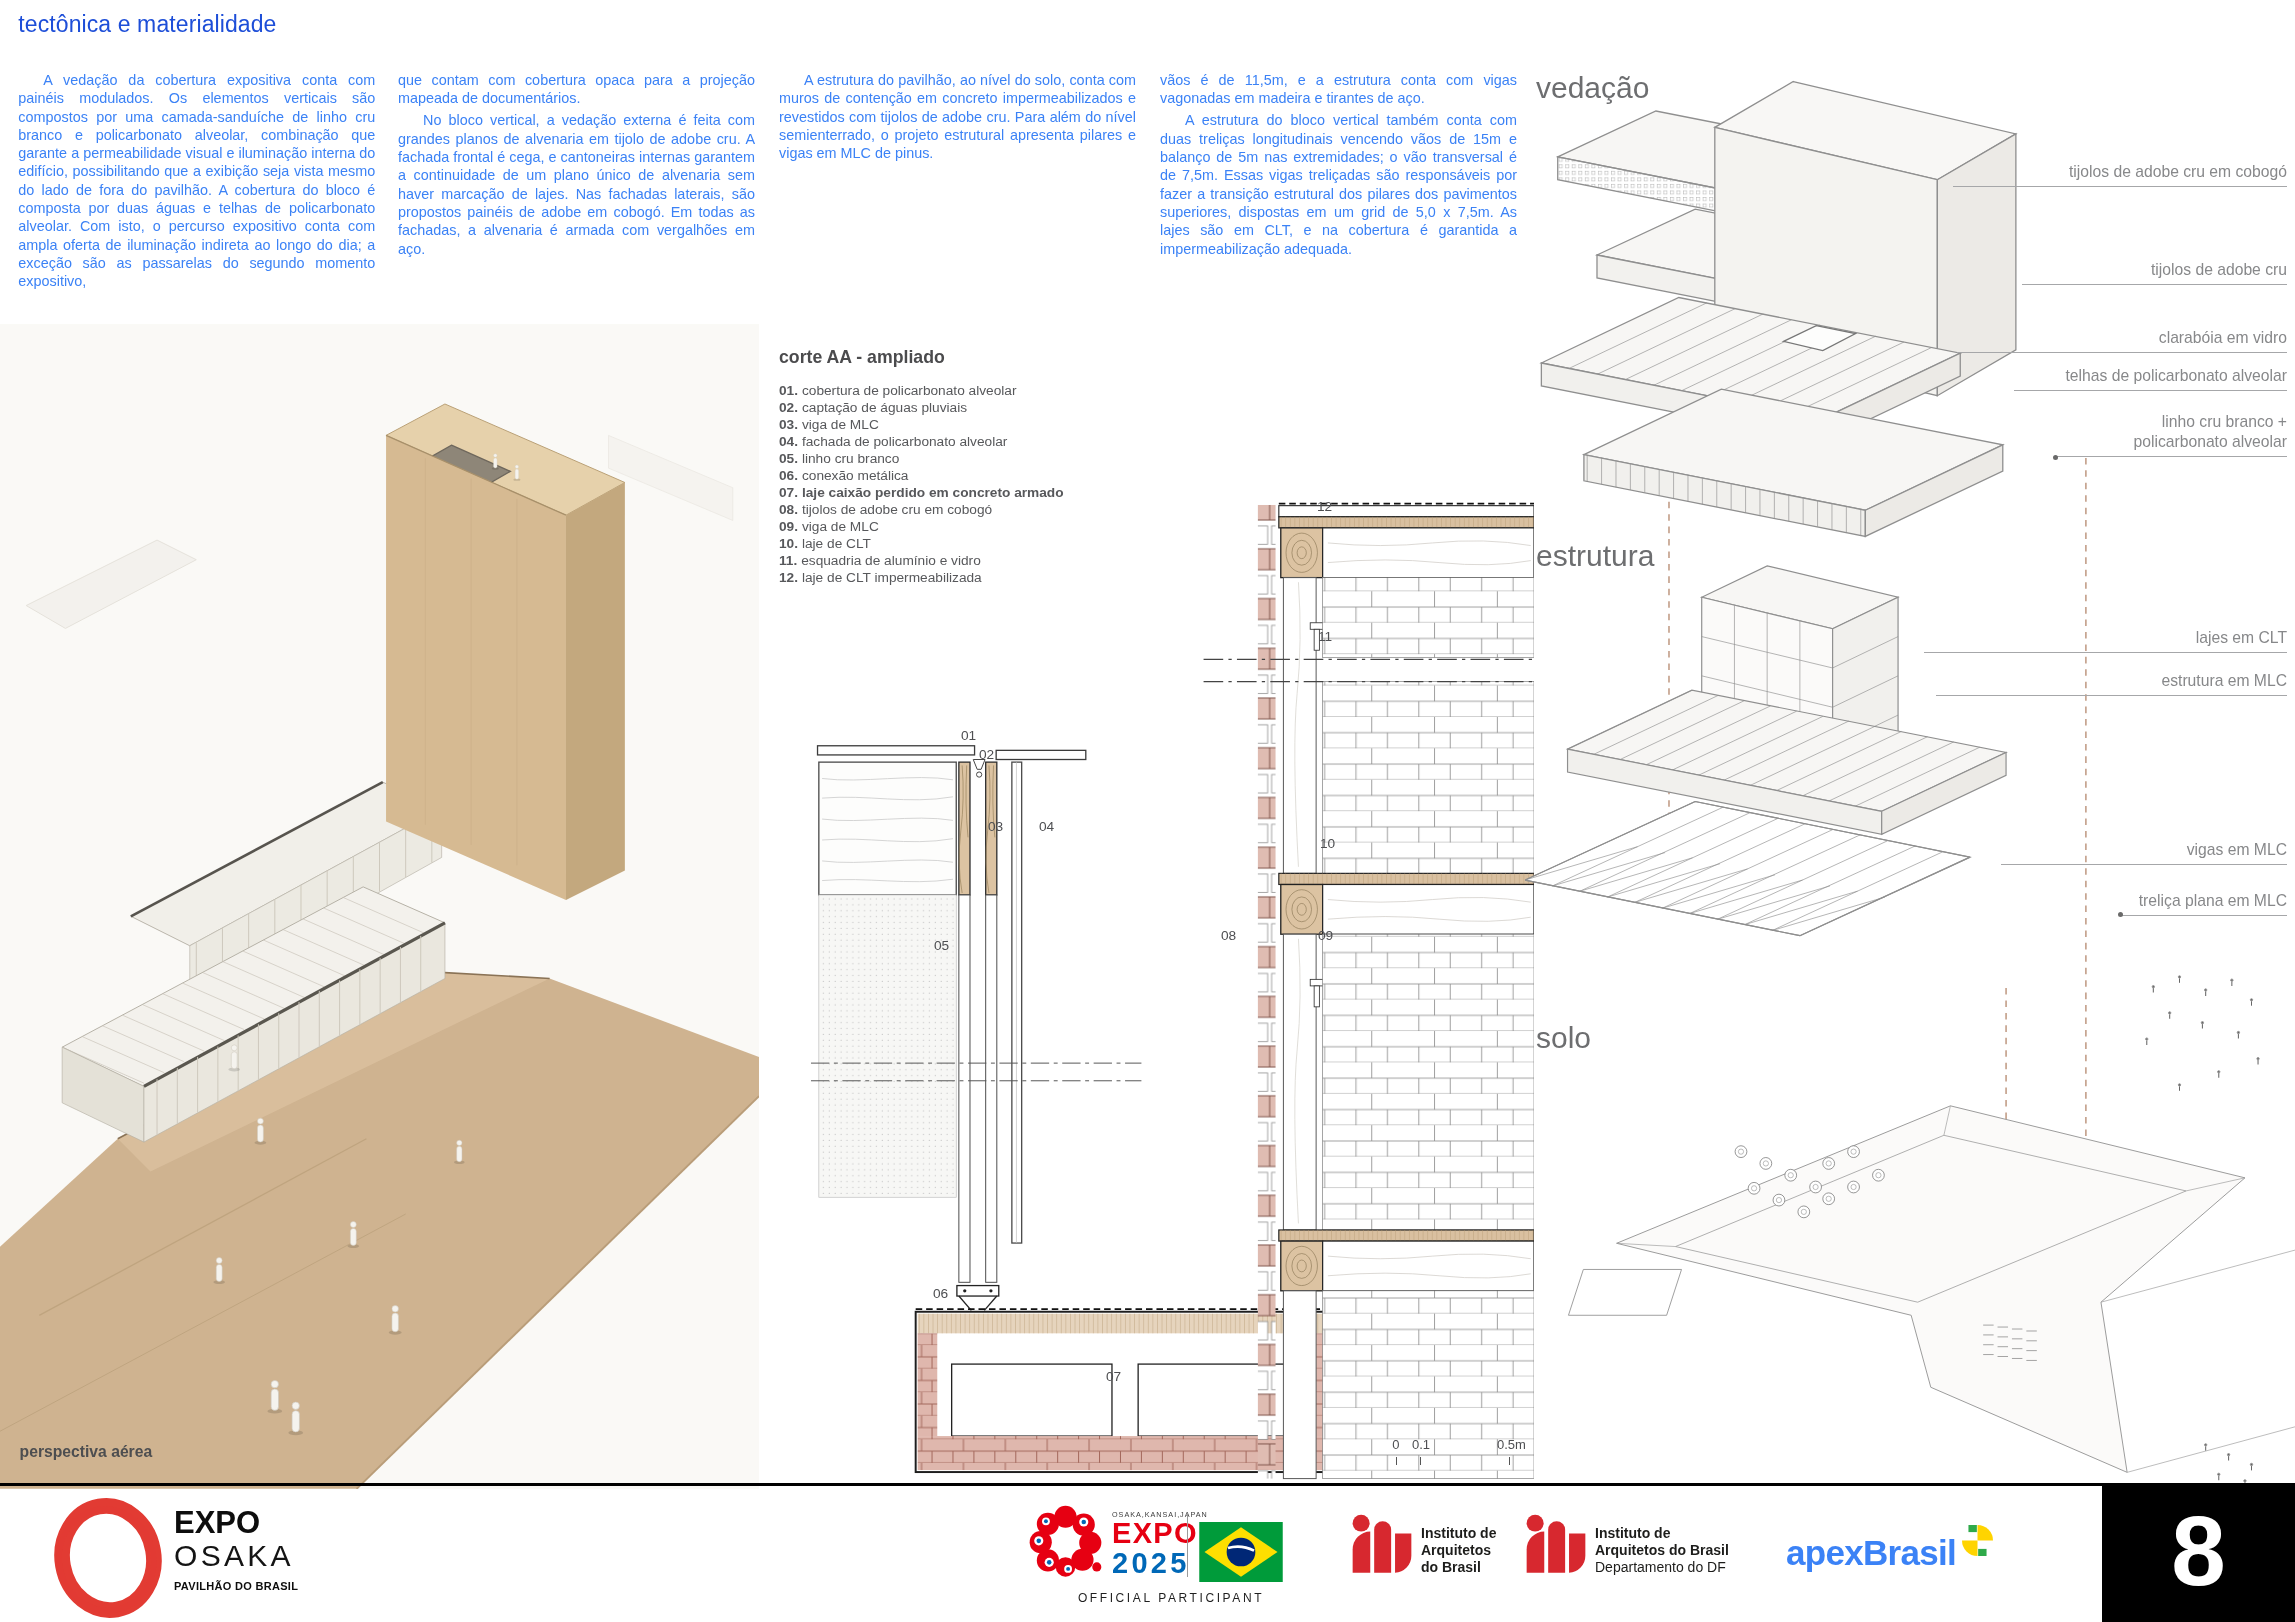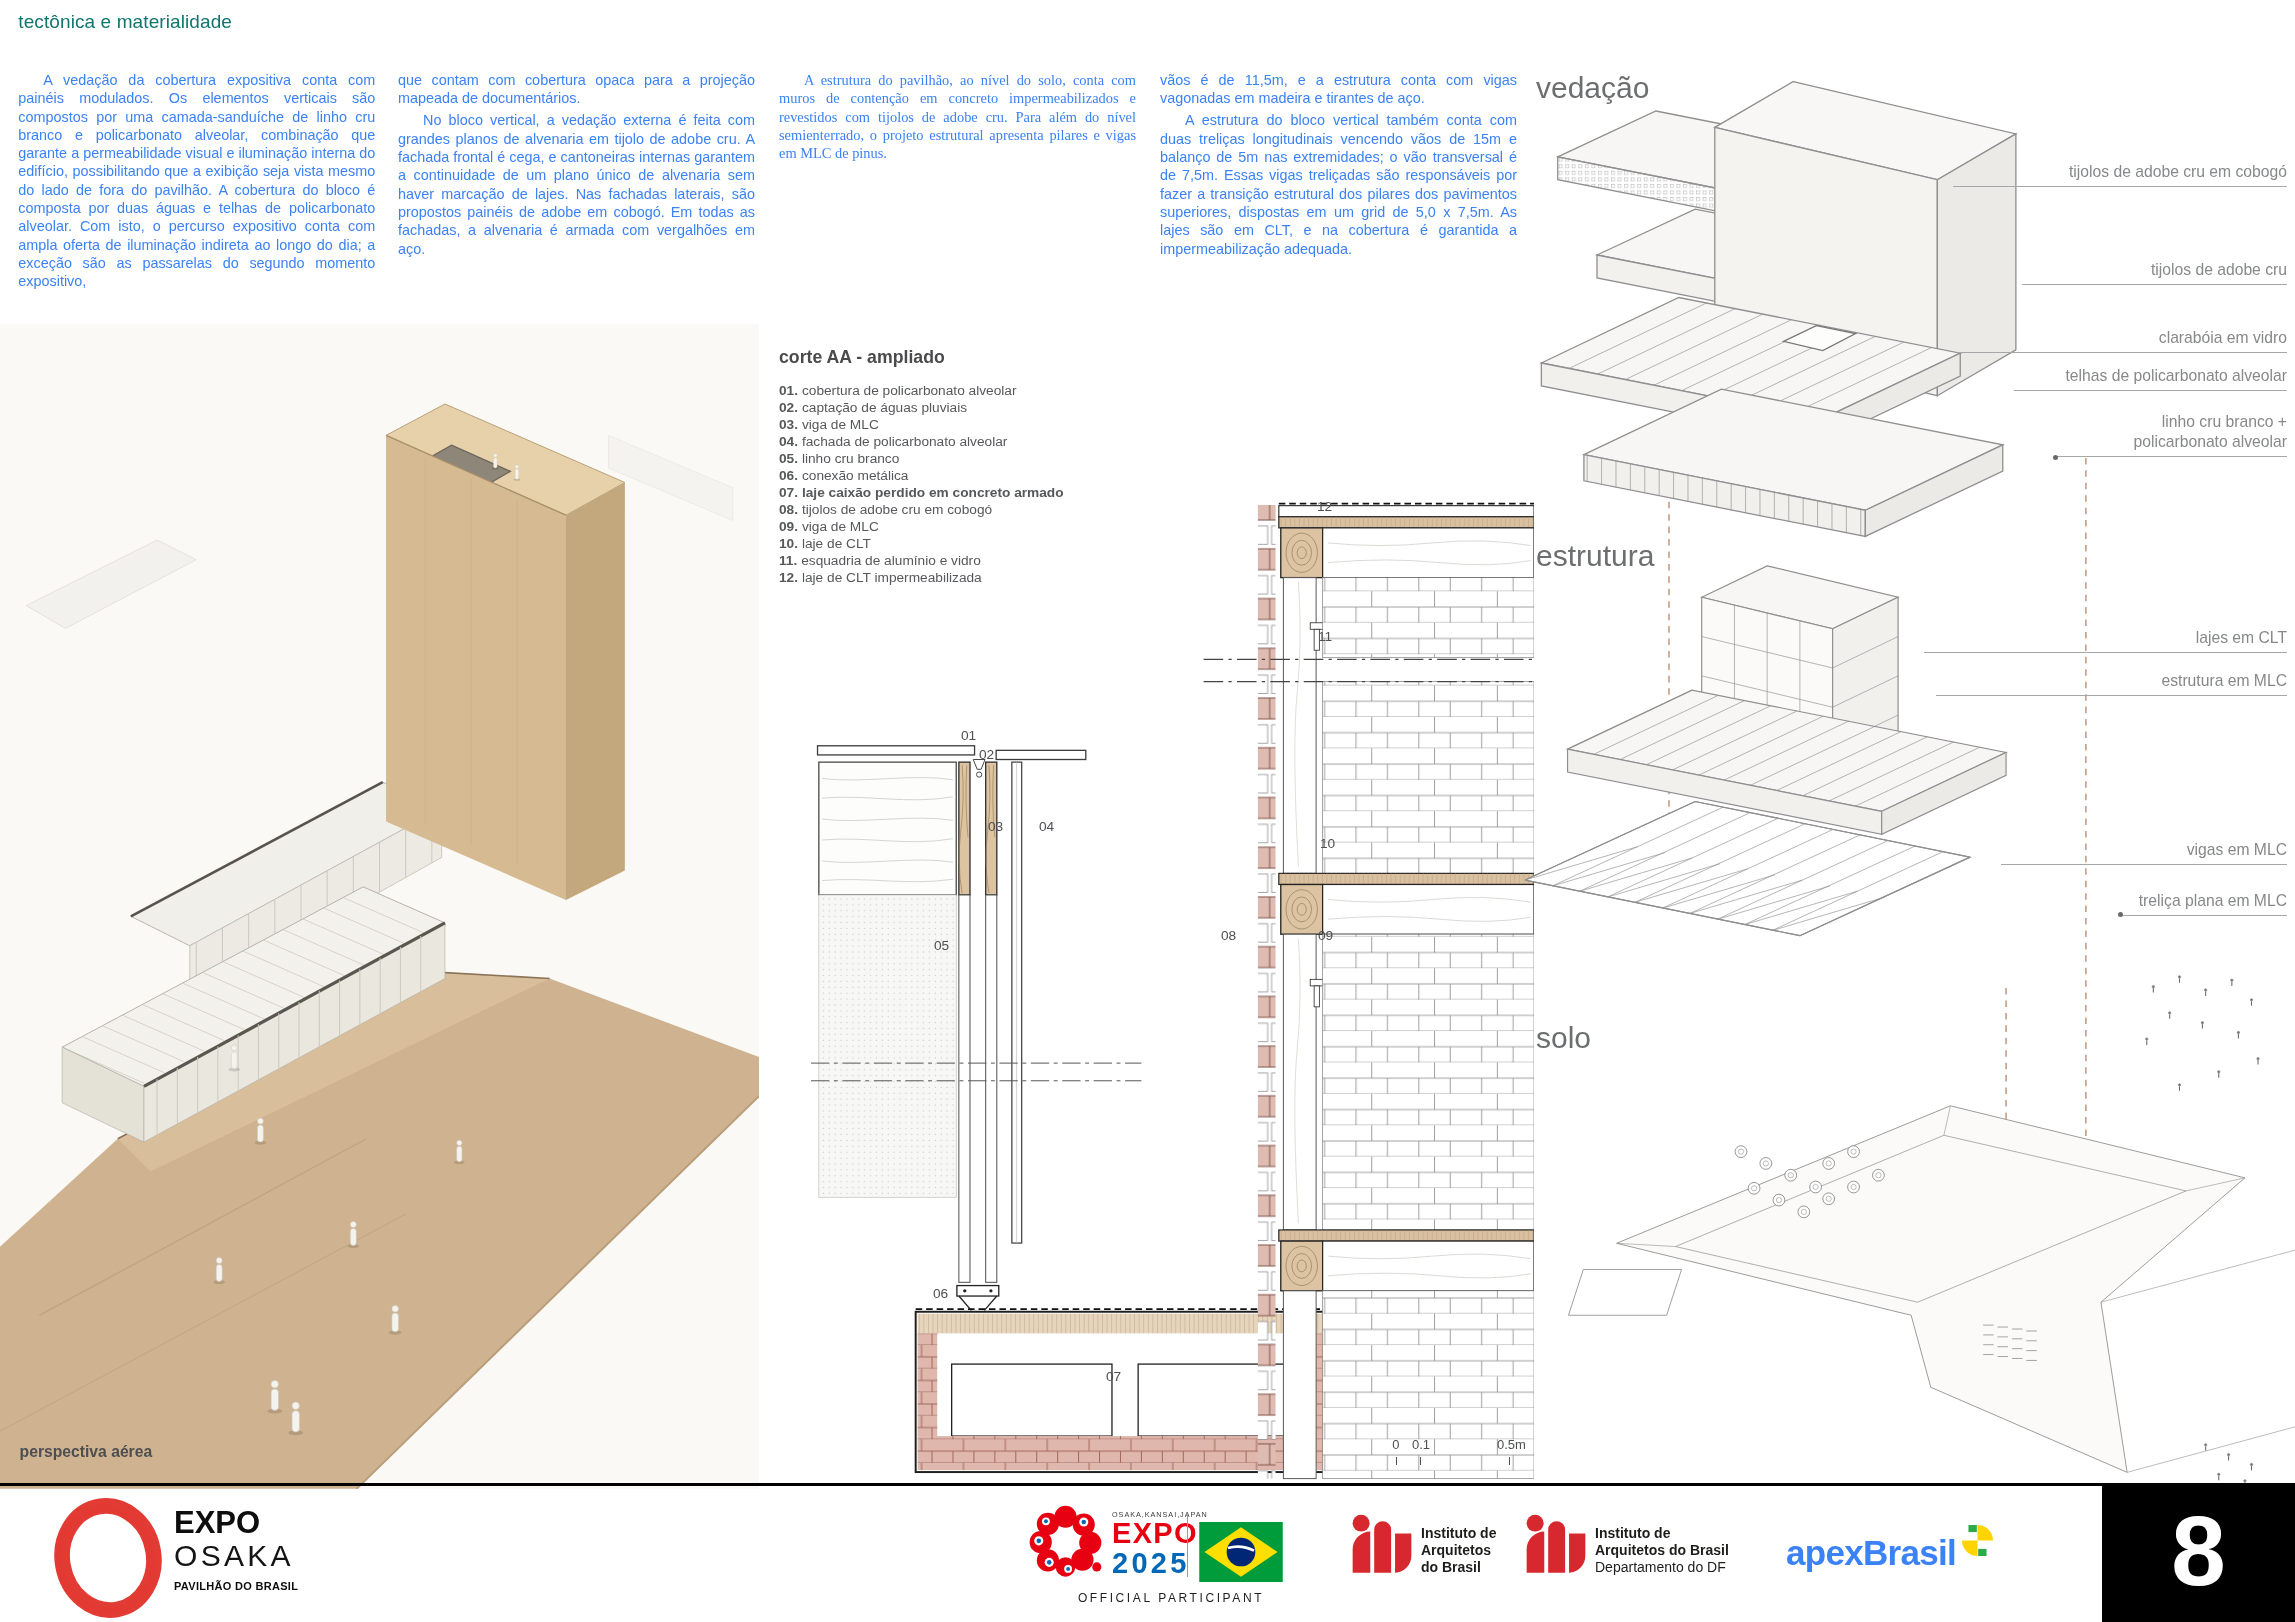--- a/index.html
+++ b/index.html
@@ -1,19 +1,19 @@
 <!DOCTYPE html>
 <html style="font-size:10.5px"><head>
 <meta charset="utf-8">
 <style>
   html,body{margin:0;padding:0;background:#e8e8e8;}
   #page{position:relative;width:2295px;height:1623px;background:#ffffff;overflow:hidden;
         font-family:"Liberation Sans",sans-serif;color:#57585b;}
   .abs{position:absolute;}
-  .pagetitle{font-size:19px;color:#0f766e;letter-spacing:0.1px;}
+  .pagetitle{font-size:23px;color:#1d4ed8;letter-spacing:0.1px;}
   .txtcol{width:357px;font-size:14.4px;line-height:18.3px;text-align:justify;color:#3b82f6;}
   .txtcol p{margin:0;}
   .txtcol p.ind{text-indent:25px;}
   .txtcol p + p{margin-top:3.9px;}
   .cortetitle{font-size:17.7px;font-weight:bold;color:#4b4b4d;}
   .legend{font-size:13.7px;line-height:17px;color:#57585b;}
   .lgn{font-weight:bold;margin-right:3.9px;}
   .lgrow.b{font-weight:bold;}
   .mk{position:absolute;font-size:13.7px;color:#4e4f52;}
   .axhead{position:absolute;font-size:30px;color:#6d6e70;}
@@ -46,21 +46,21 @@
 
   <div class="abs pagetitle" style="left:18.3px;top:10.5px;">tectônica e materialidade</div>
 
   <div class="abs txtcol" style="left:18.3px;top:71px;">
     <p class="ind">A vedação da cobertura expositiva conta com painéis modulados. Os elementos verticais são compostos por uma camada-sanduíche de linho cru branco e policarbonato alveolar, combinação que garante a permeabilidade visual e iluminação interna do edifício, possibilitando que a exibição seja vista mesmo do lado de fora do pavilhão. A cobertura do bloco é composta por duas águas e telhas de policarbonato alveolar. Com isto, o percurso expositivo conta com ampla oferta de iluminação indireta ao longo do dia; a exceção são as passarelas do segundo momento expositivo,</p>
   </div>
   <div class="abs txtcol" style="left:398px;top:71px;">
     <p>que contam com cobertura opaca para a projeção mapeada de documentários.</p>
     <p class="ind">No bloco vertical, a vedação externa é feita com grandes planos de alvenaria em tijolo de adobe cru. A fachada frontal é cega, e cantoneiras internas garantem a continuidade de um plano único de alvenaria sem haver marcação de lajes. Nas fachadas laterais, são propostos painéis de adobe em cobogó. Em todas as fachadas, a alvenaria é armada com vergalhões em aço.</p>
   </div>
-  <div class="abs txtcol" style="left:779px;top:71px;font-family:Liberation Serif, serif;">
+  <div class="abs txtcol" style="left:779px;top:71px;">
     <p class="ind">A estrutura do pavilhão, ao nível do solo, conta com muros de contenção em concreto impermeabilizados e revestidos com tijolos de adobe cru. Para além do nível semienterrado, o projeto estrutural apresenta pilares e vigas em MLC de pinus.</p>
   </div>
   <div class="abs txtcol" style="left:1160px;top:71px;">
     <p>vãos é de 11,5m, e a estrutura conta com vigas vagonadas em madeira e tirantes de aço.</p>
     <p class="ind">A estrutura do bloco vertical também conta com duas treliças longitudinais vencendo vãos de 15m e balanço de 5m nas extremidades; o vão transversal é de 7,5m. Essas vigas treliçadas são responsáveis por fazer a transição estrutural dos pilares dos pavimentos superiores, dispostas em um grid de 5,0 x 7,5m. As lajes são em CLT, e na cobertura é garantida a impermeabilização adequada.</p>
   </div>
 
   <div class="abs" style="left:0;top:324px;width:759px;height:1165px;background:#fbfaf8;">
   <svg width="759" height="1165" viewBox="0 0 1160 1780">
     <defs>

